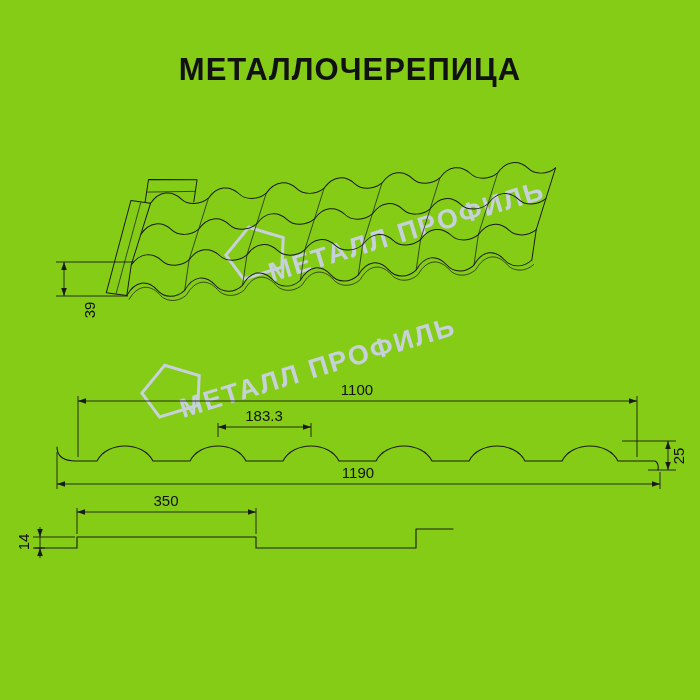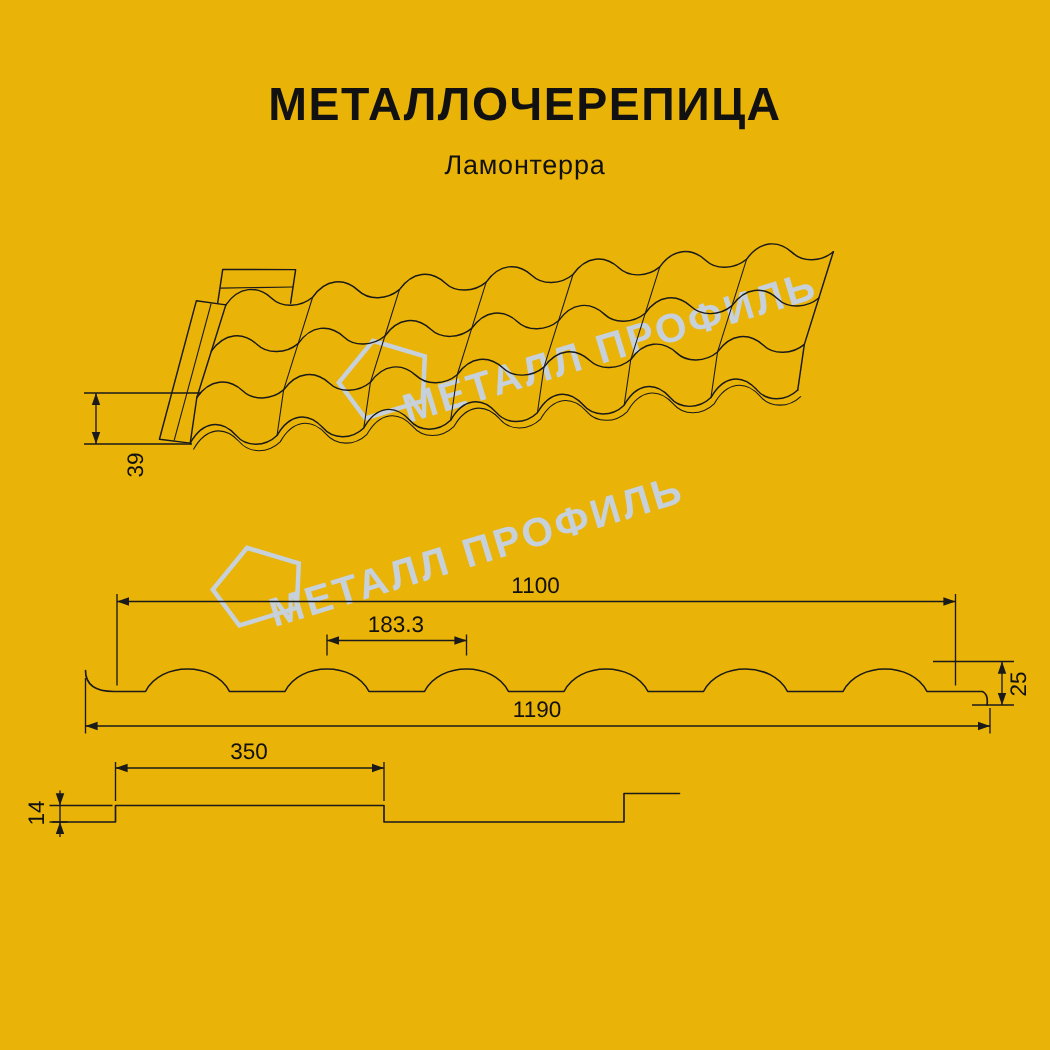--- a/index.html
+++ b/index.html
@@ -1,21 +1,21 @@
 <!DOCTYPE html>
 <html><head>
 <meta charset="utf-8">
 <style>
   * { box-sizing: border-box; }
   html, body { margin: 0; padding: 0; background: #fff; }
   .page {
     position: relative;
     width: 700px;
     height: 700px;
-    background: #eab308;
+    background: #84cc16;
     overflow: hidden;
     font-family: "Liberation Sans", sans-serif;
   }
   .title {
     position: absolute;
     top: 52px; left: 0; width: 100%;
     text-align: center;
     font-size: 31px;
     font-weight: bold;
     letter-spacing: 1px;
@@ -36,21 +36,20 @@
   .dimtxt { font-family: "Liberation Sans", sans-serif; font-size: 15px; fill: #111; }
   .wm   { font-family: "Liberation Sans", sans-serif; font-weight: bold; font-size: 27px; letter-spacing: 2px; fill: #c6d1db; }
   .wmlogo { stroke: #c6d1db; stroke-width: 3; fill: none; }
 </style>
 </head>
 <body>
 
 <div class="page">
 
   <div class="title">МЕТАЛЛОЧЕРЕПИЦА</div>
-  <div class="subtitle">Ламонтерра</div>
 
   <svg class="drawing" width="700" height="700" viewBox="0 0 700 700" xmlns="http://www.w3.org/2000/svg">
 
     <defs>
       <marker id="arr" viewBox="0 0 10 10" refX="10" refY="5" markerWidth="9" markerHeight="9" orient="auto-start-reverse" markerUnits="strokeWidth">
         <path d="M0,1.5 L10,5 L0,8.5 Z" fill="#1a1a1a"></path>
       </marker>
     </defs>
 
     <g>

